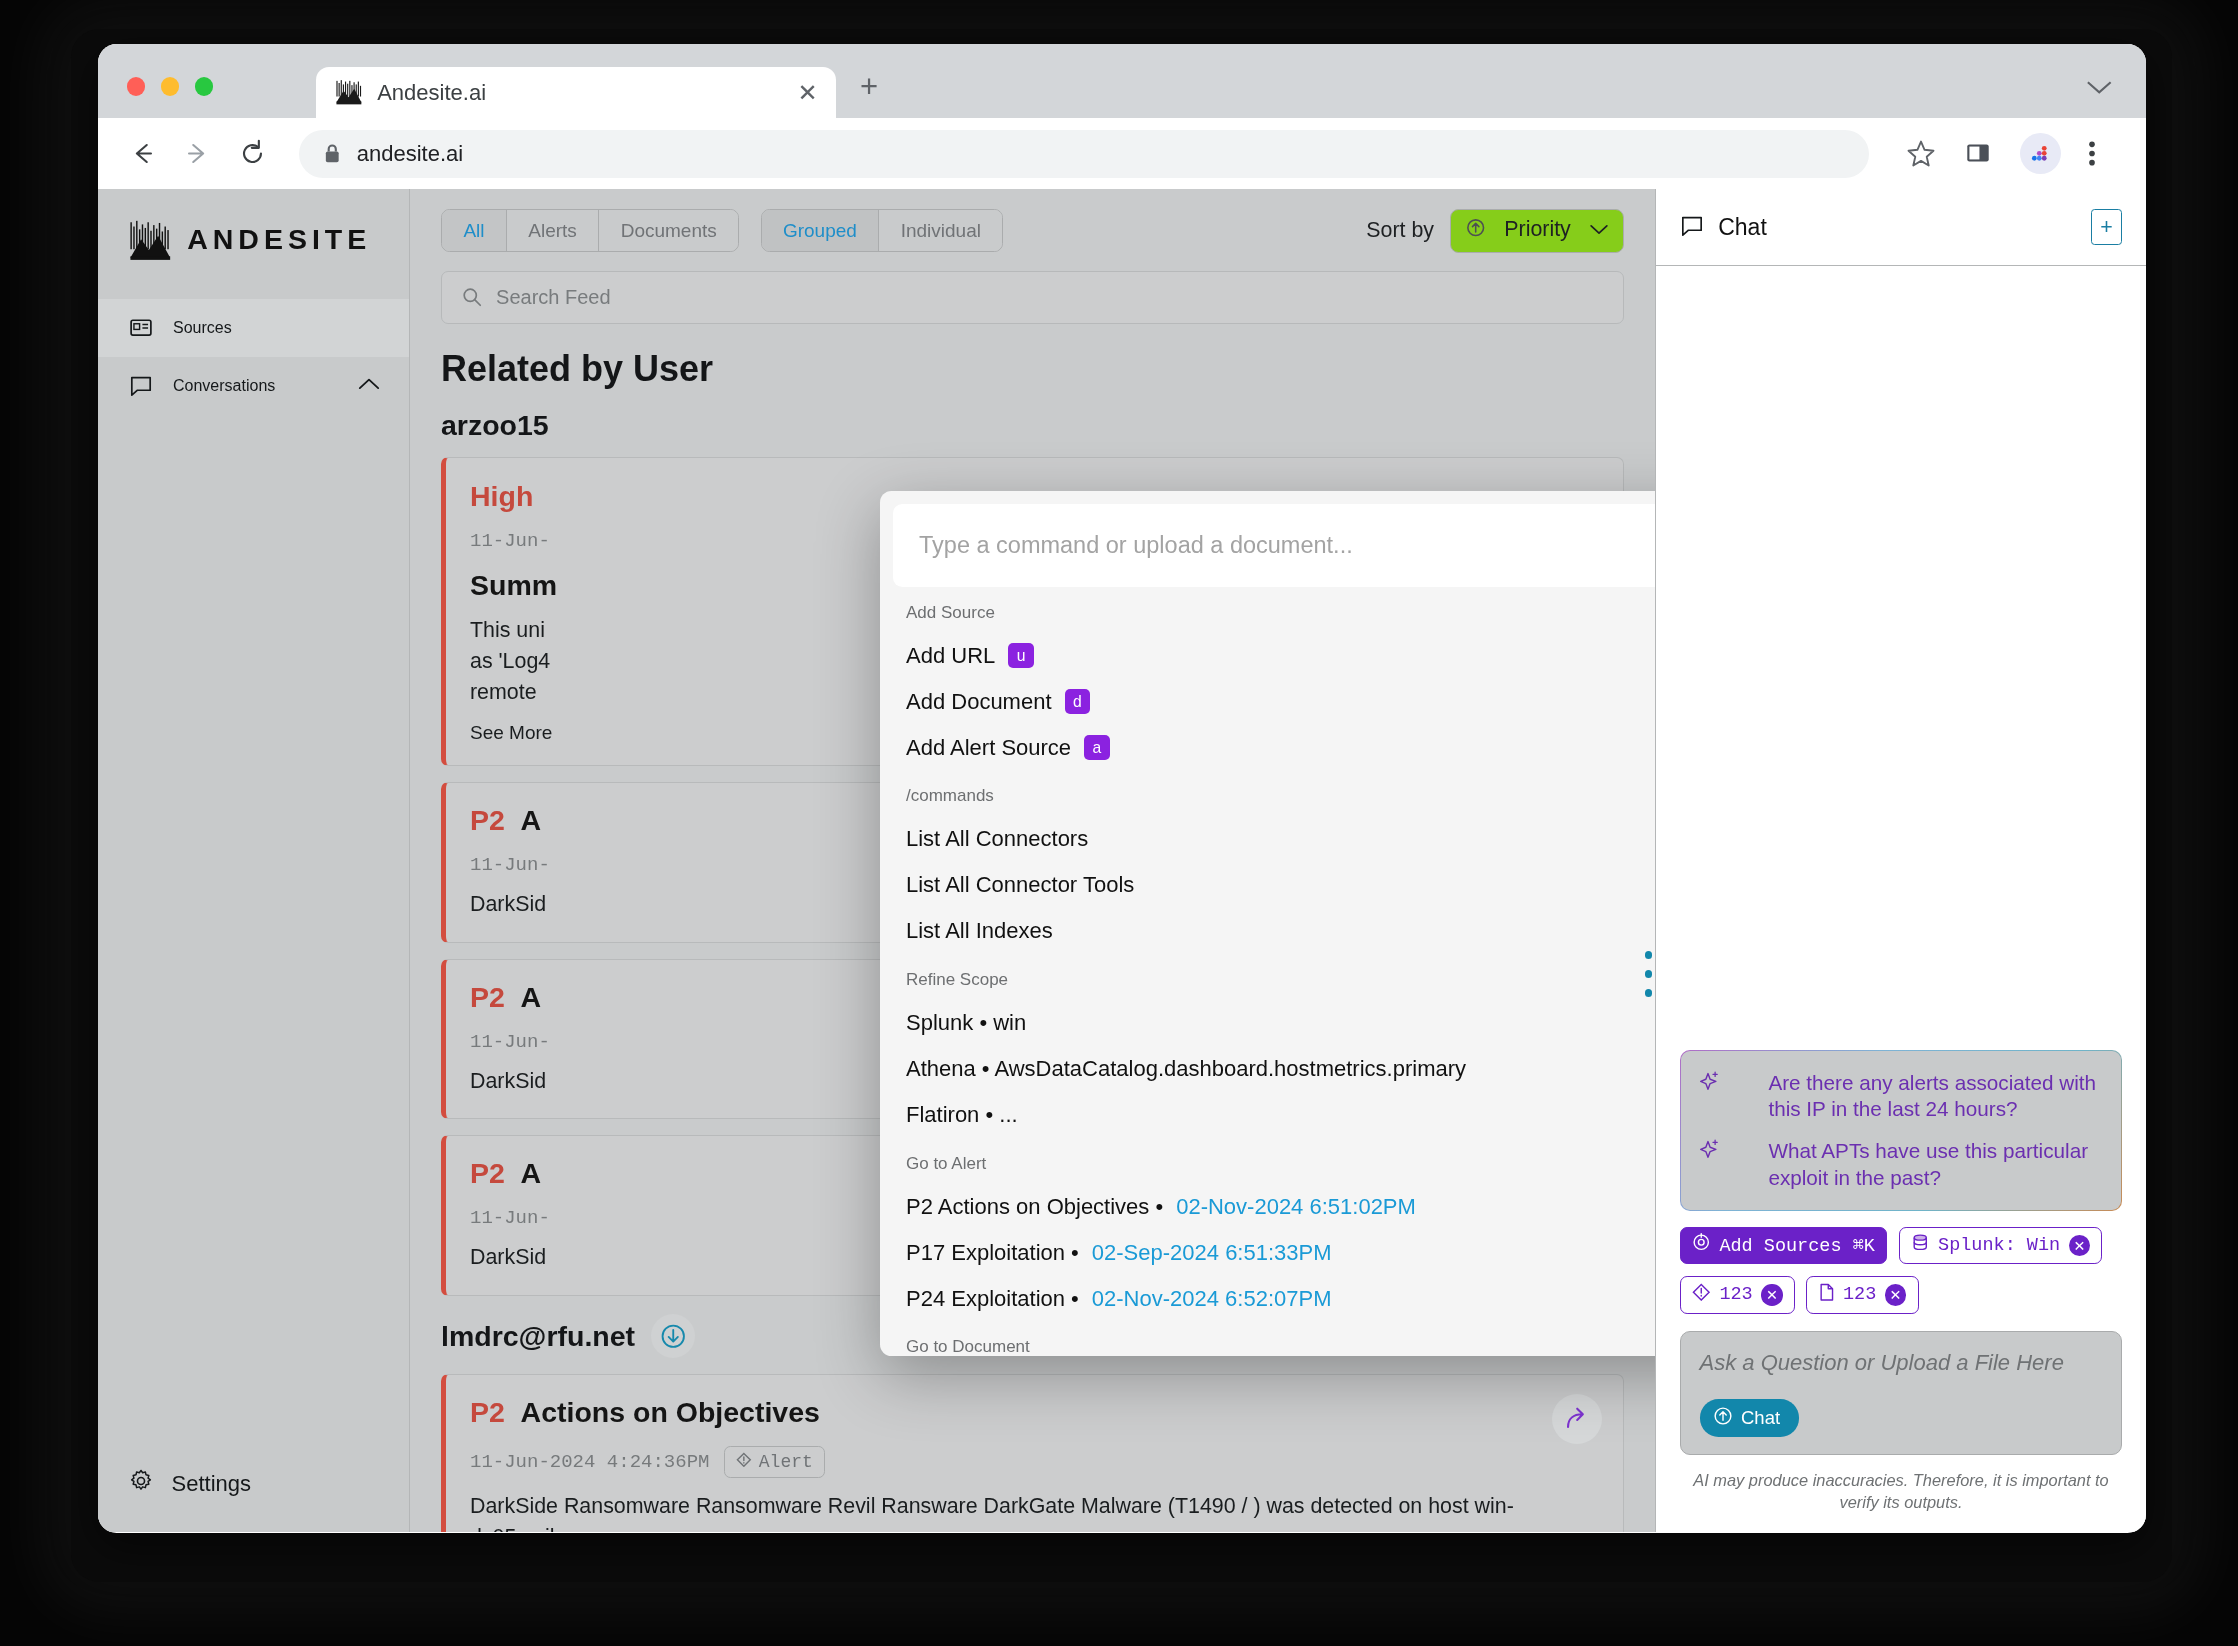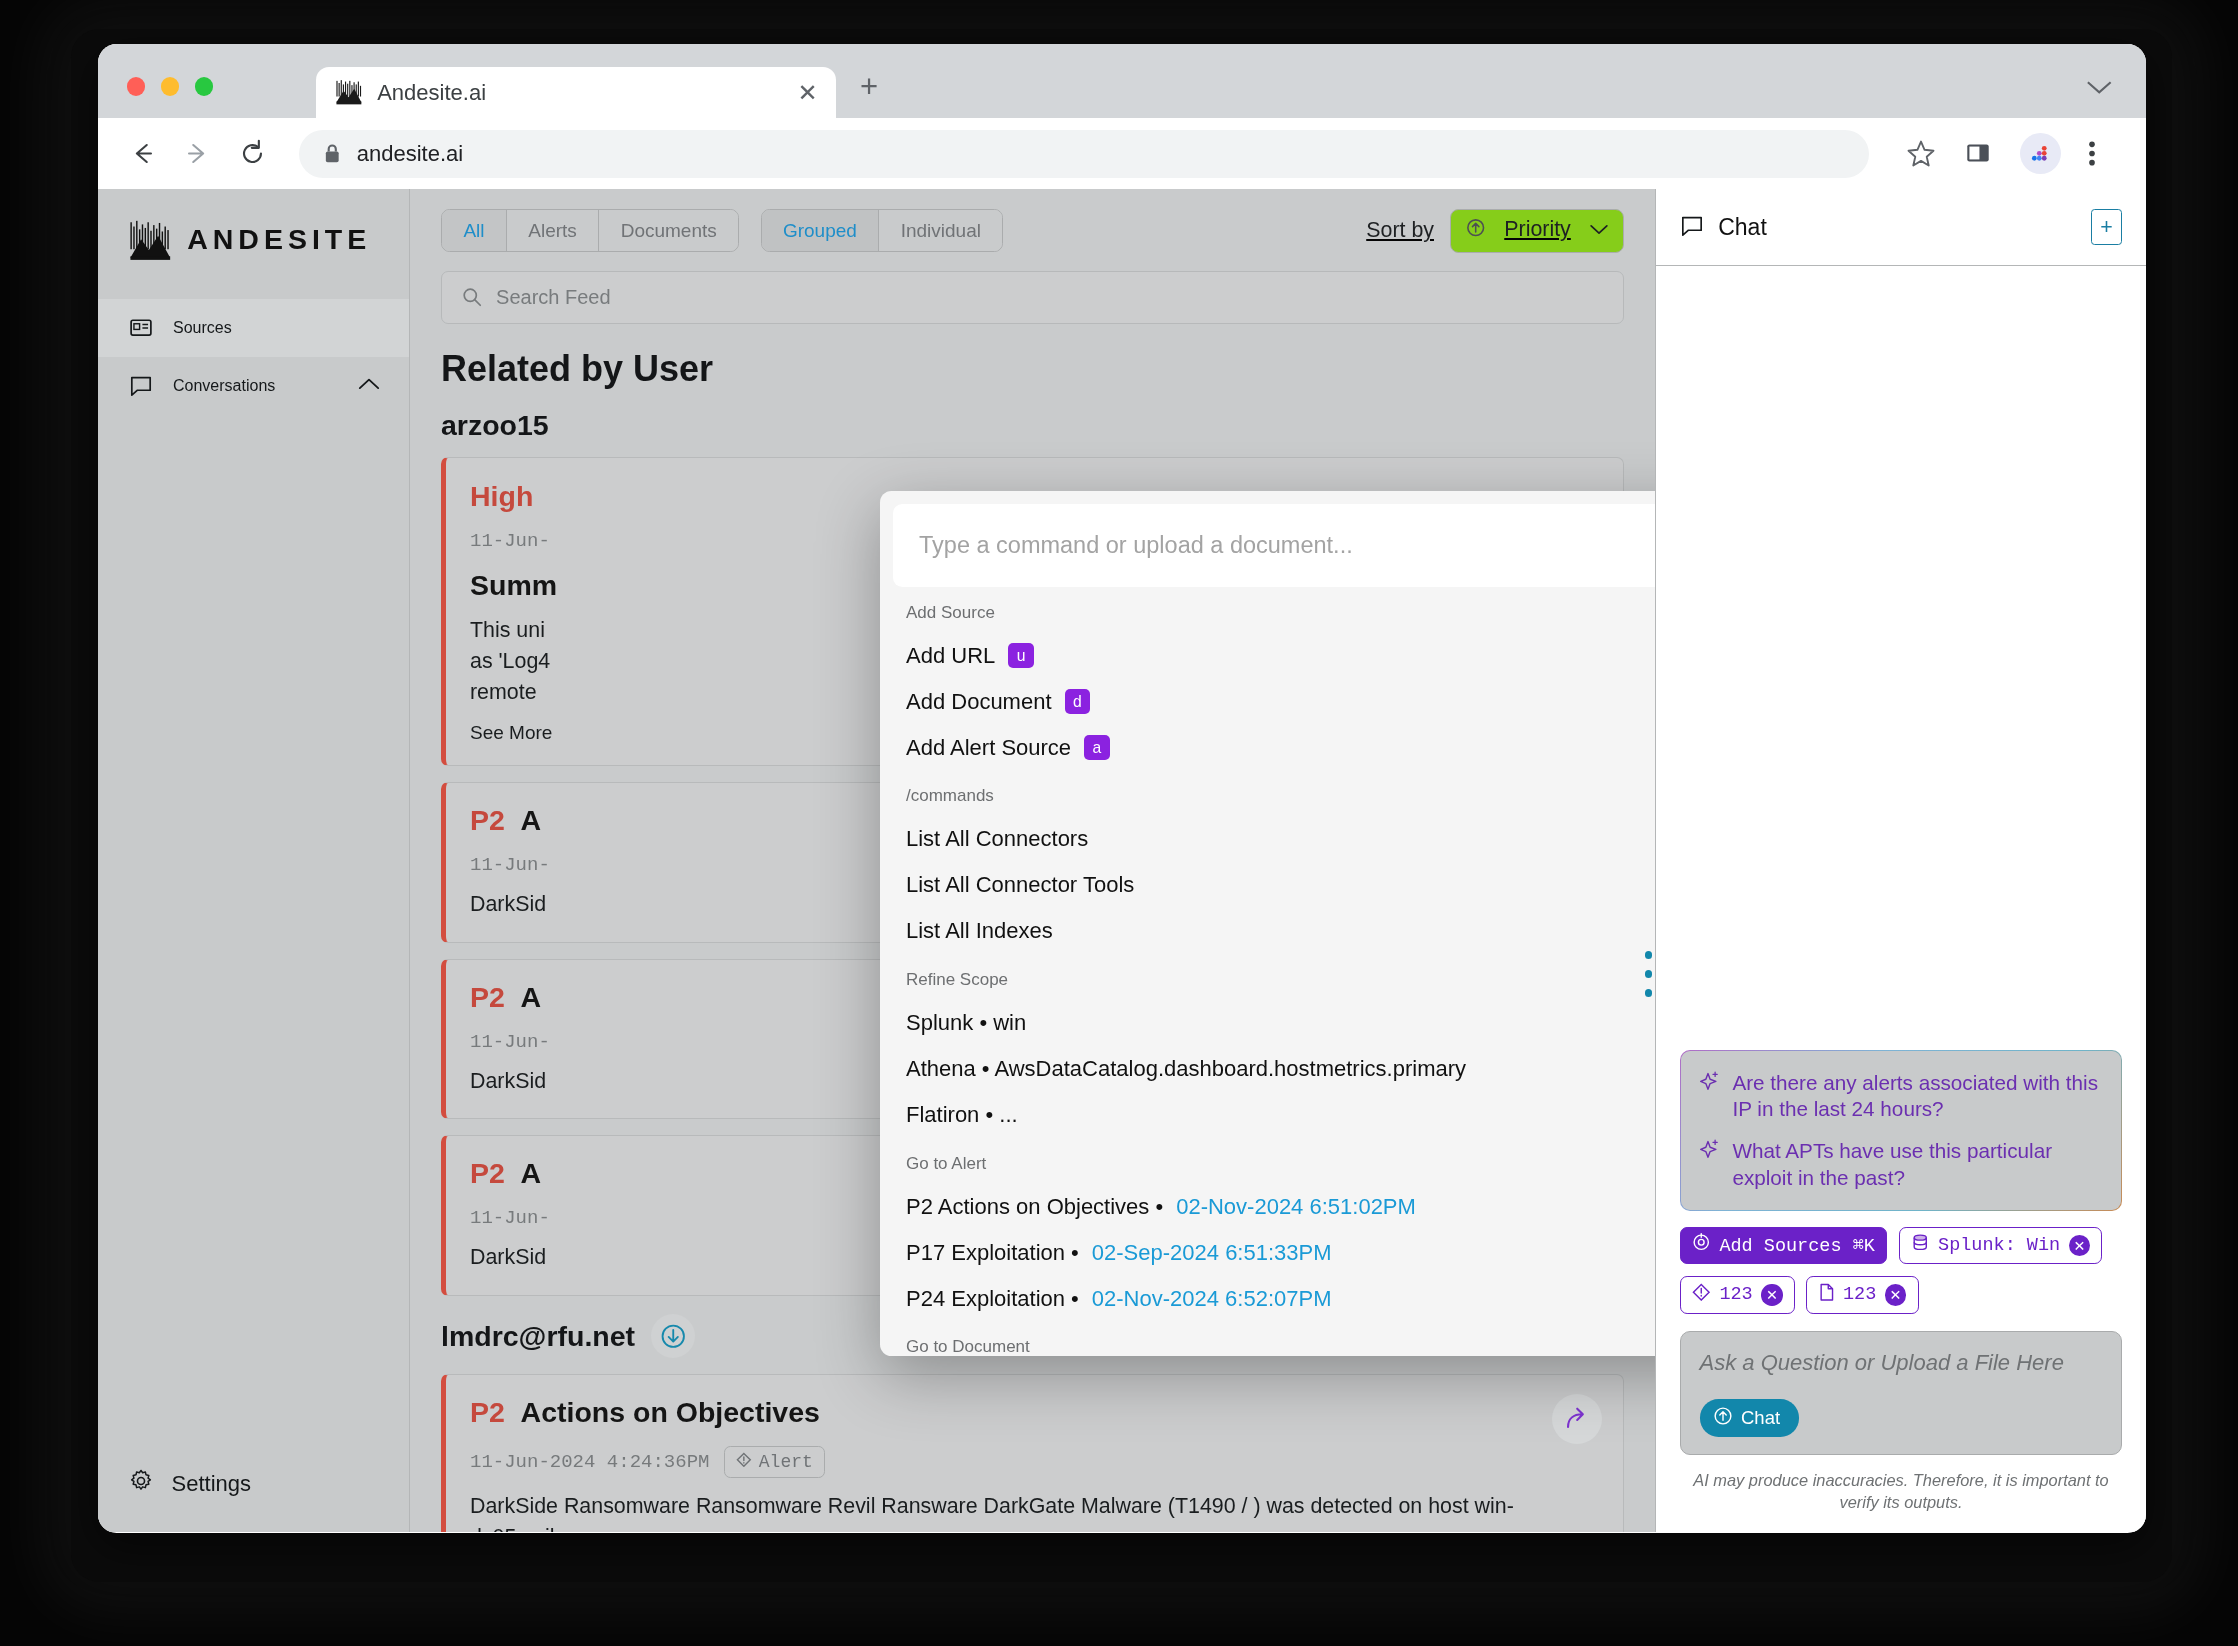--- a/index.html
+++ b/index.html
@@ -63,21 +63,21 @@
   .settings{ display:flex; align-items:center; gap:18.5px; padding:21.4px 31px 33px; font-size:22px; color:#15181a;}
 
   
   .feed{ flex:1; position:relative; background:#c8cacb; overflow:hidden; }
   .feedbar{ display:flex; align-items:center; padding:20px 31px 0 31px; gap:21.4px; }
   .seg{ display:flex; border:0.7px solid #a9abac; border-radius:8.5px; overflow:hidden; }
   .seg .s{ padding:9.3px 21.4px; font-size:19px; color:#6e7174; background:#c8cacb; }
   .seg .s + .s{ border-left:0.7px solid #a9abac; }
   .seg .s.sel{ color:#1a8cc8; background:#c2c4c5; }
   .seg .s.selg{ color:#1a8cc8; background:#bfc1c2; }
-  .sortwrap{ margin-left:auto; display:flex; align-items:center; gap:15.7px;text-decoration:underline; }
+  .sortwrap{ margin-left:auto; display:flex; align-items:center; gap:15.7px; }
   .sortlbl{ font-size:21.4px; color:#1a1d1f; }
   .sortbtn{ display:flex; align-items:flex-start; gap:18px; border:0.7px solid #a9abac;
       border-radius:8.5px; padding:7.1px 14.2px; background:#84cc16; font-size:21.4px; color:#1a1d1f;}
   .searchbox{ margin:18.5px 31px 0 31px; height:53px; border:0.7px solid #b6b8b9;
       border-radius:7.1px; display:flex; align-items:center; gap:14.2px; padding:0 18.5px;
       background:#cbcdce; }
   .searchbox .ph{ font-size:20px; color:#76797b; }
 
   .sectiontitle{ font-size:36px; font-weight:700; color:#101214; padding:24px 31px 0; }
   .userline{ display:flex; align-items:center; gap:15.7px; padding:18.5px 31px 0; }
@@ -109,21 +109,21 @@
   .chathdr .t{ font-size:23px; color:#111; flex:1; }
   .newchat{ width:31px;height:36px;border:1.4px solid #1a7ea3;border-radius:3.6px;
       display:flex;align-items:center;justify-content:center;color:#1a7ea3;font-size:21.4px; }
   .chatbody{ flex:1; }
   .suggest{ margin:0 24px; border:1.4px solid transparent; border-radius:10px; padding:18.5px 17px;
       background:
         linear-gradient(#c8cacb,#c8cacb) padding-box,
         linear-gradient(135deg,#b06cc6,#7fb3d5,#6fb4c9,#c98b55) border-box; }
   .sug{ display:flex; gap:13px; align-items:flex-start; margin-bottom:15.7px; }
   .sug:last-child{ margin-bottom:0; }
-  .sug .tx{ font-size:20.7px; color:#6b2fb0; line-height:1.28; }
+  .sug .tx{ font-size:20.7px; color:#6b2fb0; line-height:1.28;margin-left:36px; }
   .chips{ display:flex; flex-wrap:wrap; gap:11.4px; padding:15.7px 24px 0; }
   .chip{ display:flex; align-items:center; gap:8.5px; border:1.4px solid #6b21c8;
       border-radius:7.1px; padding:5.7px 11.4px; font-size:18.5px; color:#6b21c8;
       font-family:"Liberation Mono", monospace; }
   .chip.solid{ background:#6b21c8; color:#fff; }
   .xbtn{ width:21.4px;height:21.4px;border-radius:50%;background:#6b21c8;color:#fff;
       font-size:14.2px; display:flex;align-items:center;justify-content:center;
       font-family:"Liberation Sans",sans-serif; }
   .askbox{ margin:17px 24px 0; border:0.7px solid #a9abac; border-radius:10px;
       padding:18.5px 18.5px 17px; background:#c8cacb; }

